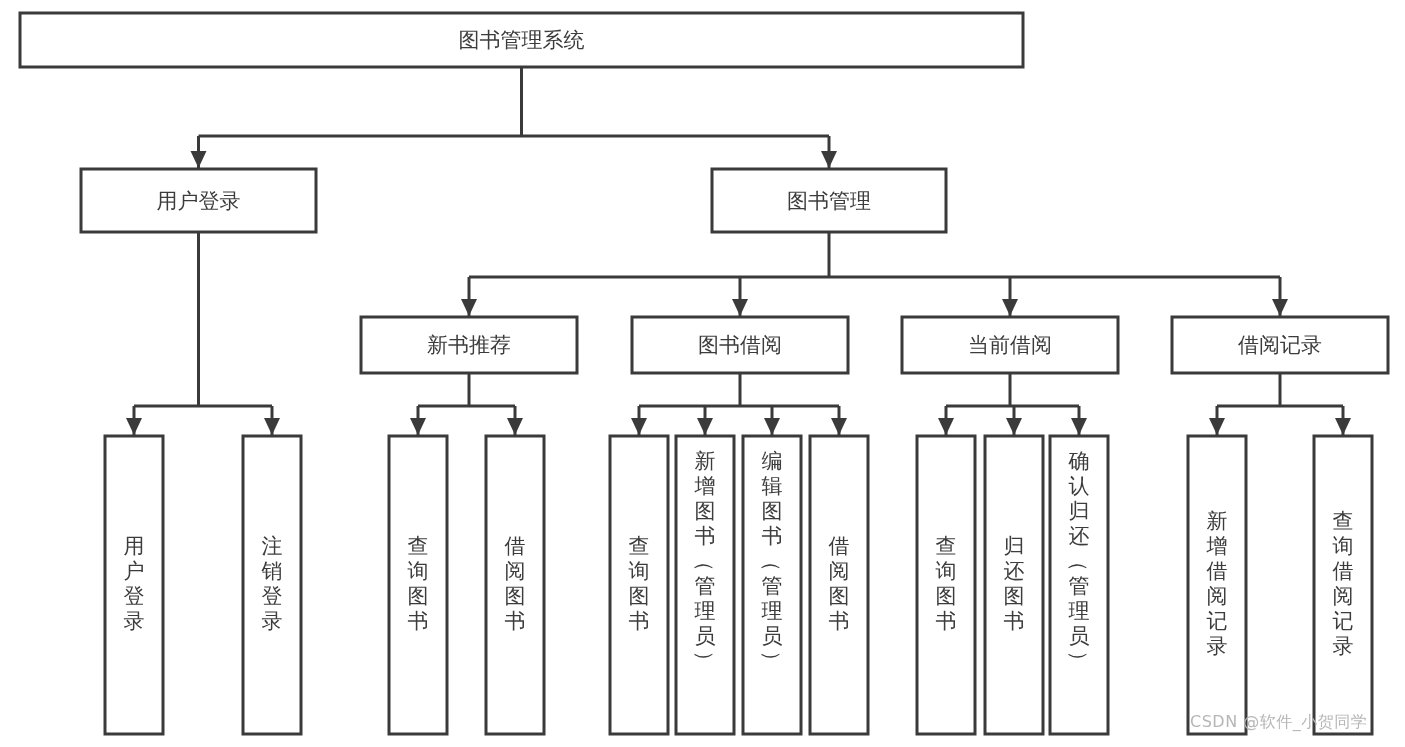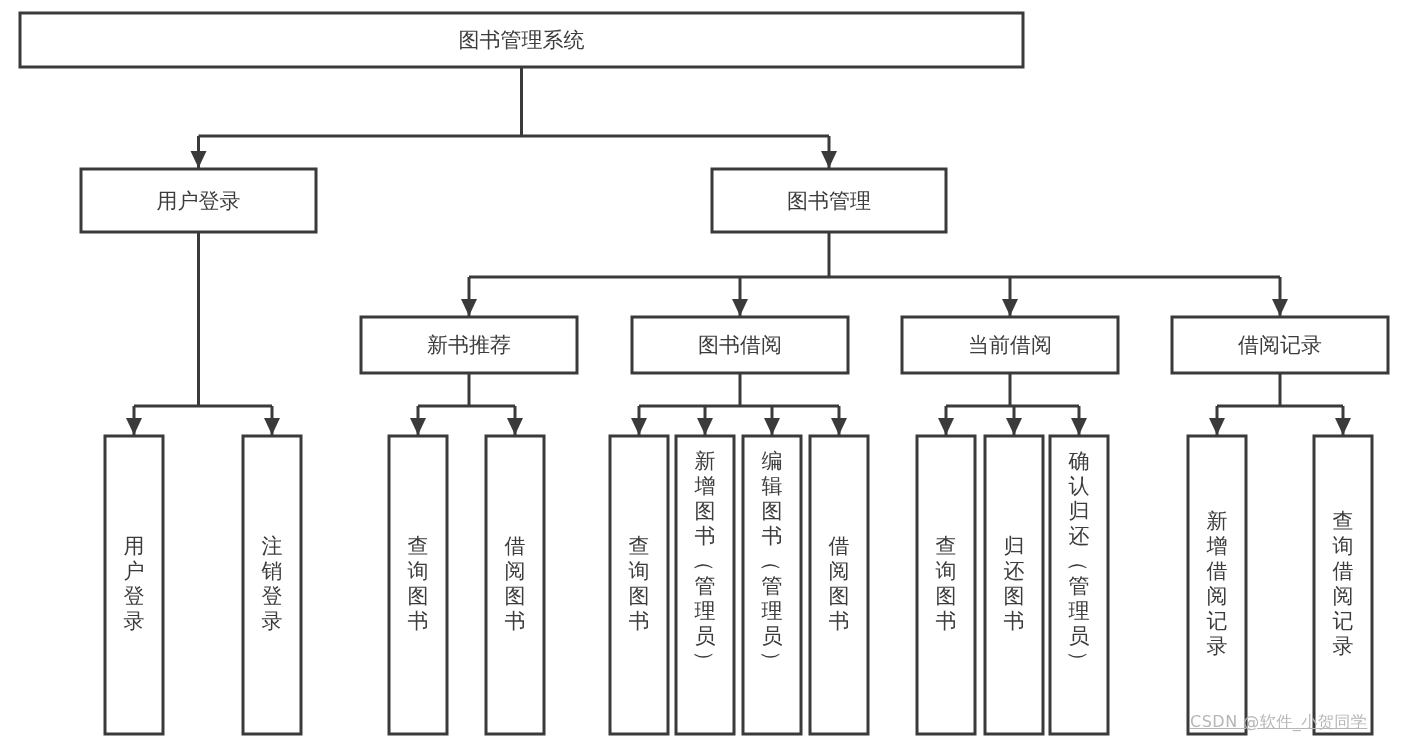--- a/index.html
+++ b/index.html
@@ -27,21 +27,20 @@
   .conn{stroke:#3a3a3a;stroke-width:3;fill:none;}
   .arrow-head{fill:#3a3a3a;stroke:none;}
   .watermark{
     position:absolute;
     left:1190px;top:712px;
     font-family:"DejaVu Sans","Liberation Sans",sans-serif;
     font-size:16px;
     color:#b6b6b6;
     white-space:nowrap;
     letter-spacing:0.5px;
-    text-decoration:underline;
   }
 </style>
 </head>
 <body>
 
 <svg id="diagram" viewBox="0 0 1405 747" xmlns="http://www.w3.org/2000/svg">
   <g id="layer-connectors">
       <g>
         <line x1="521.5" y1="67" x2="521.5" y2="136" class="conn"></line>
         <line x1="198.5" y1="136" x2="829" y2="136" class="conn"></line>

